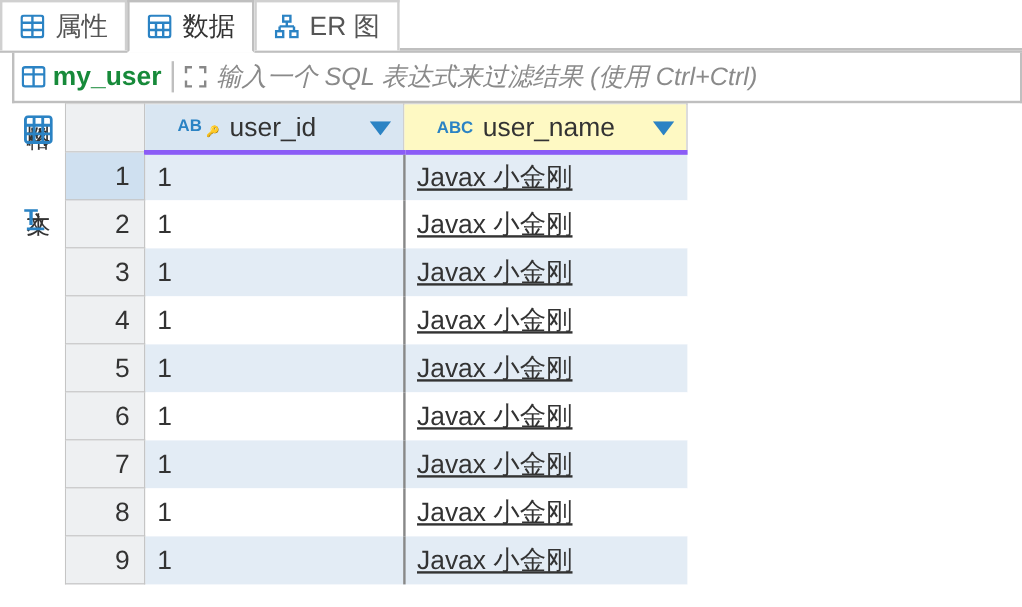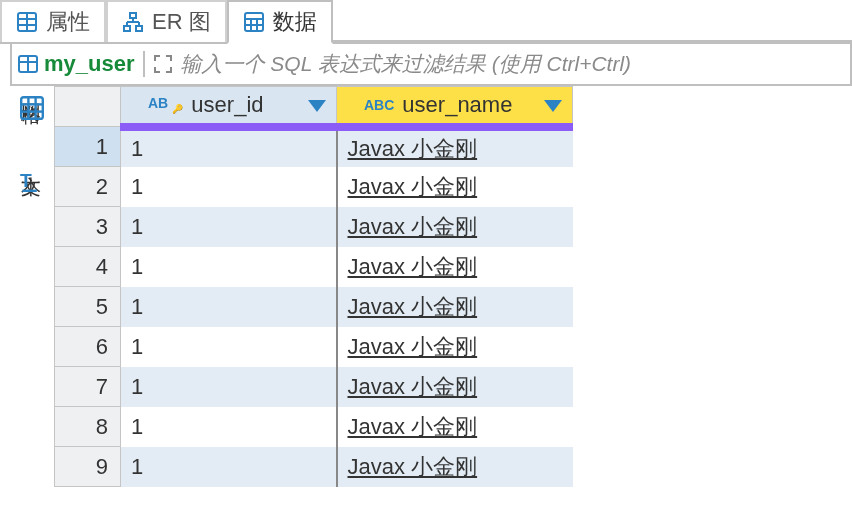--- a/index.html
+++ b/index.html
@@ -106,29 +106,29 @@
     border-collapse: collapse;
     width: 100%;
   }
   th, td {
     text-align: left;
     font-size: 22px;
     height: 40px;
     padding: 0 10px;
   }
   thead th {
-    background: #fde047;
+    background: #fef9c3;
     border: 1px solid #c5c5c5;
     position: relative;
     font-weight: normal;
     color:#333;
   }
   thead th.corner { width: 66px; background:#eef0f2; }
   thead th.col {
-    border-bottom: 8px solid #8b5cf6;
+    border-bottom: 4px solid #8b5cf6;
     padding-left: 27px;
   }
   thead th.col1 { width: 216px; }
   thead th.col2 { width: 236px; }
   thead th.spacer-col { border:none; background:#fff; }
   .col-head {
     display:flex; align-items:center; gap:8px;
   }
   .col-head .abc {
     color:#2b83c4; font-weight:bold; font-size:14px;
@@ -168,46 +168,46 @@
   <div class="tab">
     <span class="icon">
       <svg width="20" height="20" viewBox="0 0 20 20">
           <rect x="1" y="1" width="18" height="18" rx="2" fill="none" stroke="#2b83c4" stroke-width="2"></rect>
           <line x1="1" y1="7" x2="19" y2="7" stroke="#2b83c4" stroke-width="2"></line>
           <line x1="1" y1="13" x2="19" y2="13" stroke="#2b83c4" stroke-width="2"></line>
           <line x1="10" y1="1" x2="10" y2="19" stroke="#2b83c4" stroke-width="2"></line>
         </svg>
     </span>
     <span>属性</span>
+  </div>
+  <div class="tab active">
+    <span class="icon">
+      <svg width="20" height="20" viewBox="0 0 20 20">
+          <rect x="1" y="1" width="18" height="18" rx="2" fill="none" stroke="#2b83c4" stroke-width="2"></rect>
+          <line x1="1" y1="7" x2="19" y2="7" stroke="#2b83c4" stroke-width="2"></line>
+          <line x1="7" y1="7" x2="7" y2="19" stroke="#2b83c4" stroke-width="2"></line>
+          <line x1="13" y1="7" x2="13" y2="19" stroke="#2b83c4" stroke-width="2"></line>
+          <line x1="1" y1="13" x2="19" y2="13" stroke="#2b83c4" stroke-width="2"></line>
+        </svg>
+    </span>
+    <span>数据</span>
   </div>
   <div class="tab">
     <span class="icon">
       <svg width="20" height="20" viewBox="0 0 20 20">
           <rect x="7" y="1" width="6" height="5" fill="none" stroke="#2b83c4" stroke-width="2"></rect>
           <rect x="1" y="14" width="6" height="5" fill="none" stroke="#2b83c4" stroke-width="2"></rect>
           <rect x="13" y="14" width="6" height="5" fill="none" stroke="#2b83c4" stroke-width="2"></rect>
           <line x1="10" y1="6" x2="10" y2="10" stroke="#2b83c4" stroke-width="2"></line>
           <line x1="4" y1="14" x2="4" y2="10" stroke="#2b83c4" stroke-width="2"></line>
           <line x1="16" y1="14" x2="16" y2="10" stroke="#2b83c4" stroke-width="2"></line>
           <line x1="4" y1="10" x2="16" y2="10" stroke="#2b83c4" stroke-width="2"></line>
         </svg>
     </span>
     <span>ER 图</span>
-  </div>
-  <div class="tab active">
-    <span class="icon">
-      <svg width="20" height="20" viewBox="0 0 20 20">
-          <rect x="1" y="1" width="18" height="18" rx="2" fill="none" stroke="#2b83c4" stroke-width="2"></rect>
-          <line x1="1" y1="7" x2="19" y2="7" stroke="#2b83c4" stroke-width="2"></line>
-          <line x1="7" y1="7" x2="7" y2="19" stroke="#2b83c4" stroke-width="2"></line>
-          <line x1="13" y1="7" x2="13" y2="19" stroke="#2b83c4" stroke-width="2"></line>
-          <line x1="1" y1="13" x2="19" y2="13" stroke="#2b83c4" stroke-width="2"></line>
-        </svg>
-    </span>
-    <span>数据</span>
   </div>
   <div class="spacer"></div>
 </div>
 
 <div class="filter-row">
   <span class="table-name">
     <span class="icon">
       <svg width="20" height="20" viewBox="0 0 20 20">
           <rect x="1" y="2" width="18" height="16" rx="2" fill="none" stroke="#2b83c4" stroke-width="2"></rect>
           <line x1="1" y1="8" x2="19" y2="8" stroke="#2b83c4" stroke-width="2"></line>

